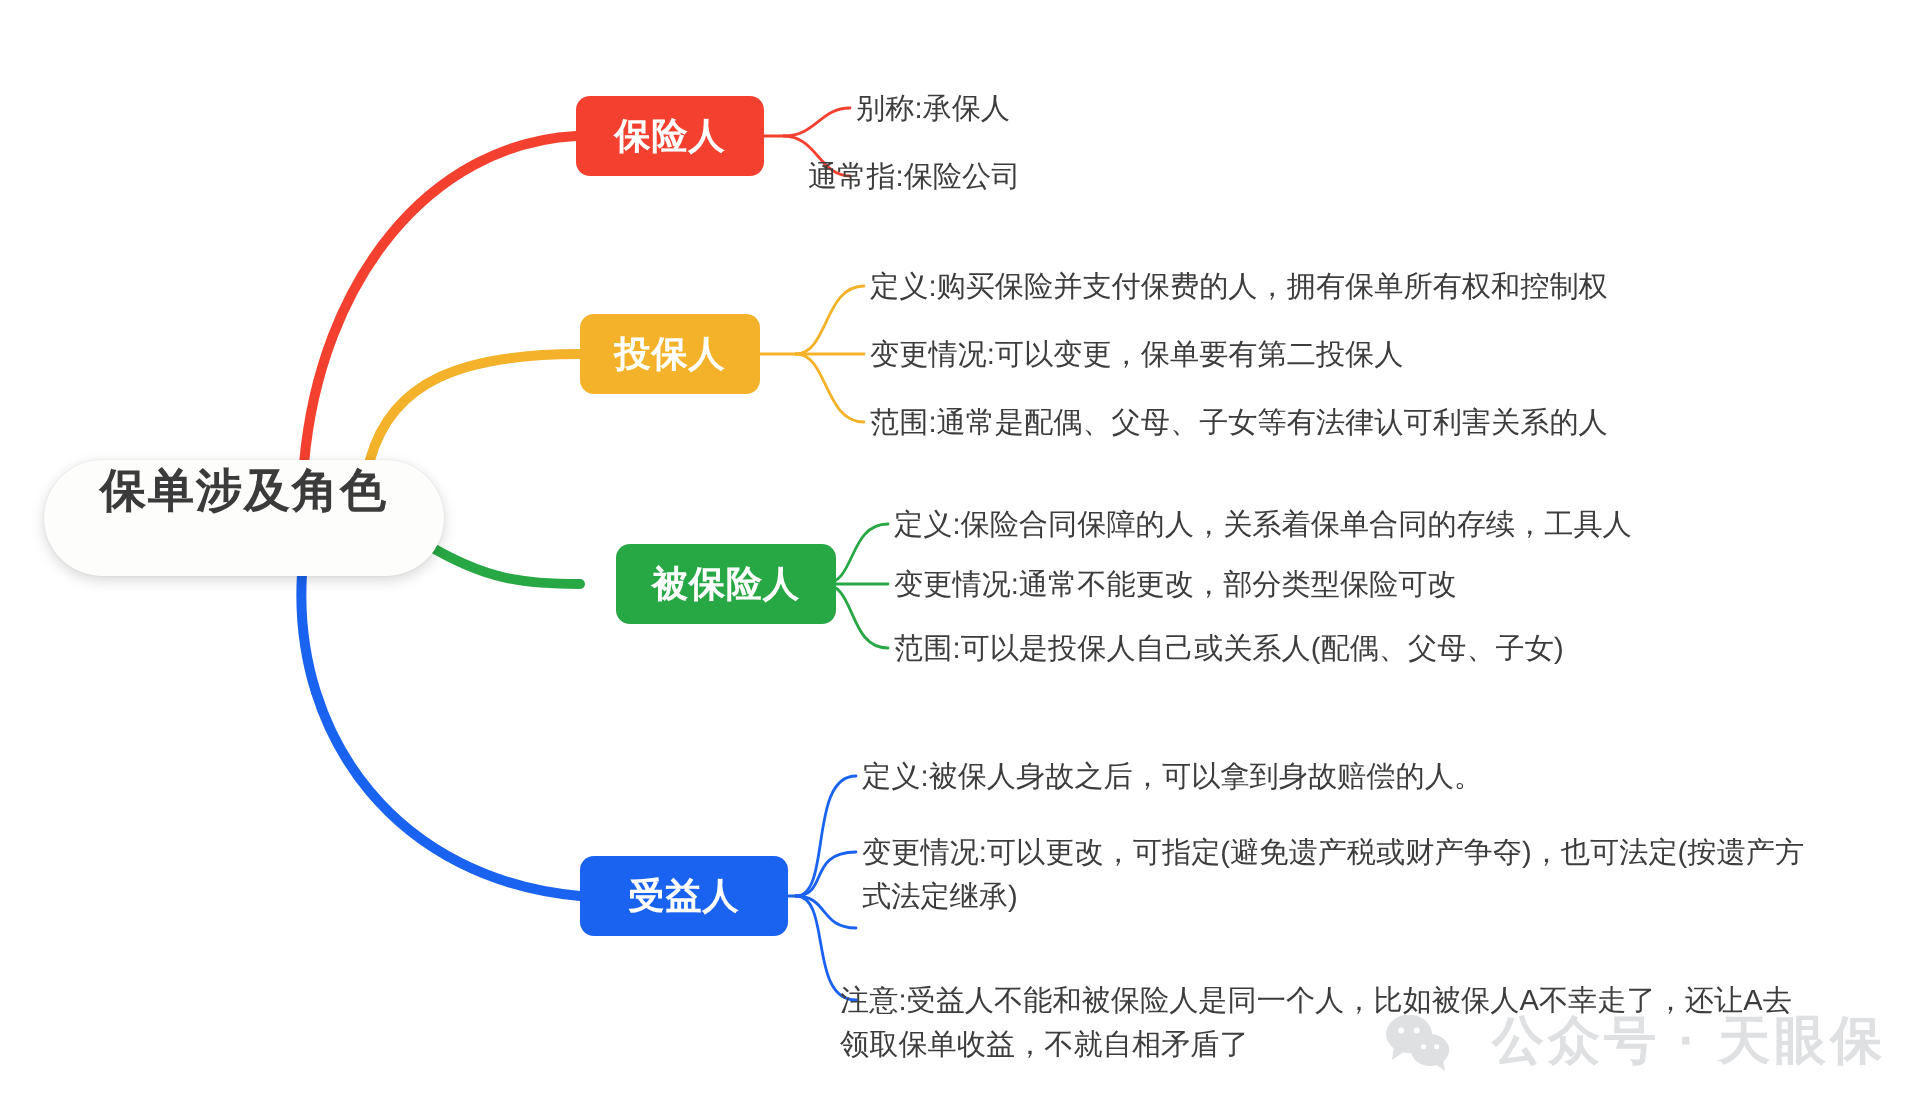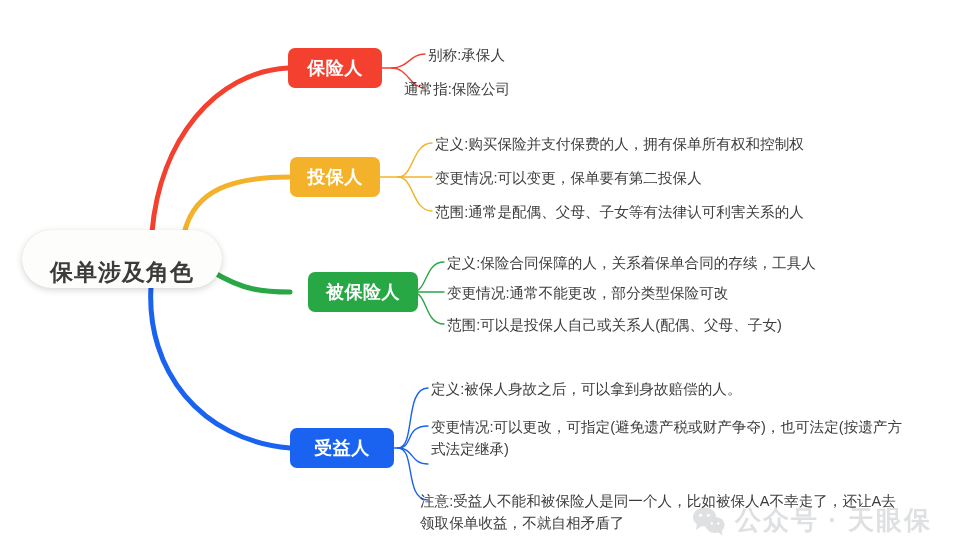--- a/index.html
+++ b/index.html
@@ -27,21 +27,21 @@
   .root-node {
     position: absolute;
     left: 22px;
     top: 230px;
     width: 200px;
     height: 58px;
     background: #fdfdfb;
     border-radius: 29px;
     box-shadow: 0 2px 7px rgba(0,0,0,0.16), 0 0 1px rgba(0,0,0,0.10);
     display: flex;
-    align-items: flex-end;
+    align-items: flex-start;
     justify-content: center;
     z-index: 6;
   }
   .root-node .root-label {
     font-size: 23px;
     font-weight: bold;
     color: #3b3b3b;
     letter-spacing: 1px;
     white-space: nowrap;
   }
@@ -78,21 +78,21 @@
     z-index: 4;
   }
 
   
   .watermark {
     position: absolute;
     left: 692px;
     top: 503px;
     display: flex;
     align-items: center;
-    gap: 9px;
+    gap: 20px;
     opacity: 0.32;
     z-index: 8;
     pointer-events: none;
     justify-content: space-between;
   }
   .watermark .wm-text {
     font-size: 26px;
     font-weight: bold;
     color: #9aa0a6;
     letter-spacing: 2px;

